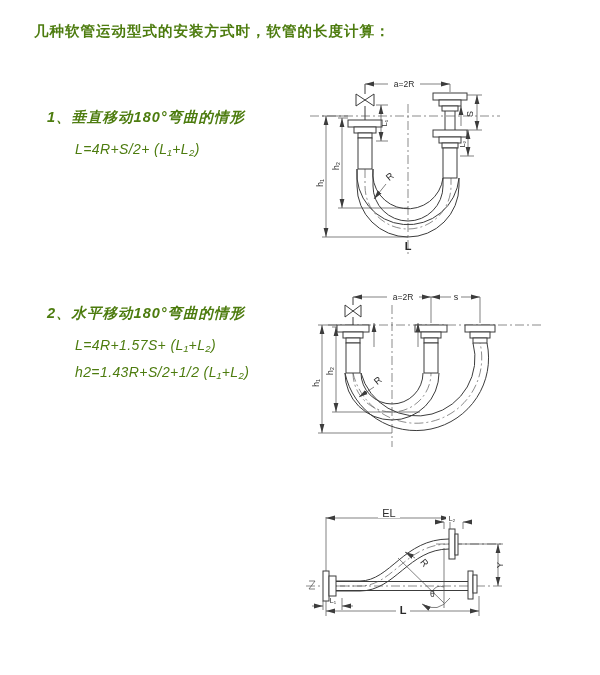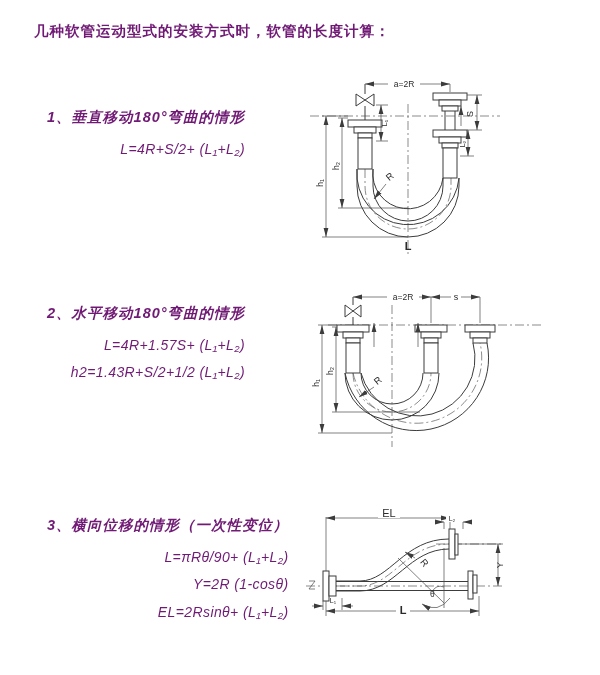--- a/index.html
+++ b/index.html
@@ -1,21 +1,21 @@
 <!DOCTYPE html>
 <html><head>
 <meta charset="utf-8">
 <style>
   html,body{margin:0;padding:0;background:#ffffff;}
   #page{position:relative;width:600px;height:675px;background:#ffffff;overflow:hidden;
-        font-family:"Liberation Sans","DejaVu Sans",sans-serif;color:#701a75;text-align:right;}
+        font-family:"Liberation Sans","DejaVu Sans",sans-serif;color:#4d7c0f;}
   .page-title{position:absolute;left:34px;top:22px;font-size:14.5px;font-weight:bold;letter-spacing:1px;}
   .section{position:absolute;left:47px;font-style:italic;}
   .sec-heading{font-size:14.5px;font-weight:bold;letter-spacing:1px;white-space:nowrap;}
-  .formulas{margin:9px 0 0 18px;font-size:14px;line-height:27.4px;letter-spacing:.4px;white-space:nowrap;}
+  .formulas{margin:9px 0 0 28px;font-size:14px;line-height:27.4px;letter-spacing:.4px;white-space:nowrap;}
   .diagram{position:absolute;}
   svg{display:block;overflow:visible;}
   svg text{fill:#2a2a2a;font-family:"Liberation Sans","DejaVu Sans",sans-serif;}
   .ln{stroke:#3c3c3c;stroke-width:1;fill:none;}
   .thin{stroke:#4a4a4a;stroke-width:.7;fill:none;}
   .cl{stroke:#5a5a5a;stroke-width:.7;fill:none;stroke-dasharray:9 3 2 3;}
   .wrect{stroke:#3c3c3c;stroke-width:1;fill:#ffffff;}
   .wbg{fill:#ffffff;}
 </style>
 </head>
@@ -33,28 +33,20 @@
   </div>
 
   <div class="section" style="top:304px;">
     <div class="sec-heading">2、水平移动180°弯曲的情形</div>
     <div class="formulas">
       <div>L=4R+1.57S+ (L₁+L₂)</div>
       <div>h2=1.43R+S/2+1/2 (L₁+L₂)</div>
     </div>
   </div>
 
-  <div class="section" style="top:516px;">
-    <div class="sec-heading">3、横向位移的情形（一次性变位）</div>
-    <div class="formulas">
-      <div>L=πRθ/90+ (L₁+L₂)</div>
-      <div>Y=2R (1-cosθ)</div>
-      <div>EL=2Rsinθ+ (L₁+L₂)</div>
-    </div>
-  </div>
 
   <svg class="diagram" style="left:308px;top:68px;" width="280" height="190" viewBox="0 0 280 190">
     <defs>
       <marker id="a1" markerWidth="10" markerHeight="7" refX="9" refY="3" orient="auto-start-reverse" markerUnits="userSpaceOnUse">
         <path d="M0,0.6 L9,3 L0,5.4 Z" fill="#3c3c3c"></path>
       </marker>
       <pattern id="p1" width="4" height="4" patternUnits="userSpaceOnUse">
         <path d="M0,4 L4,0 M0,0 L4,4" stroke="#666" stroke-width="0.5"></path>
       </pattern>
     </defs>

